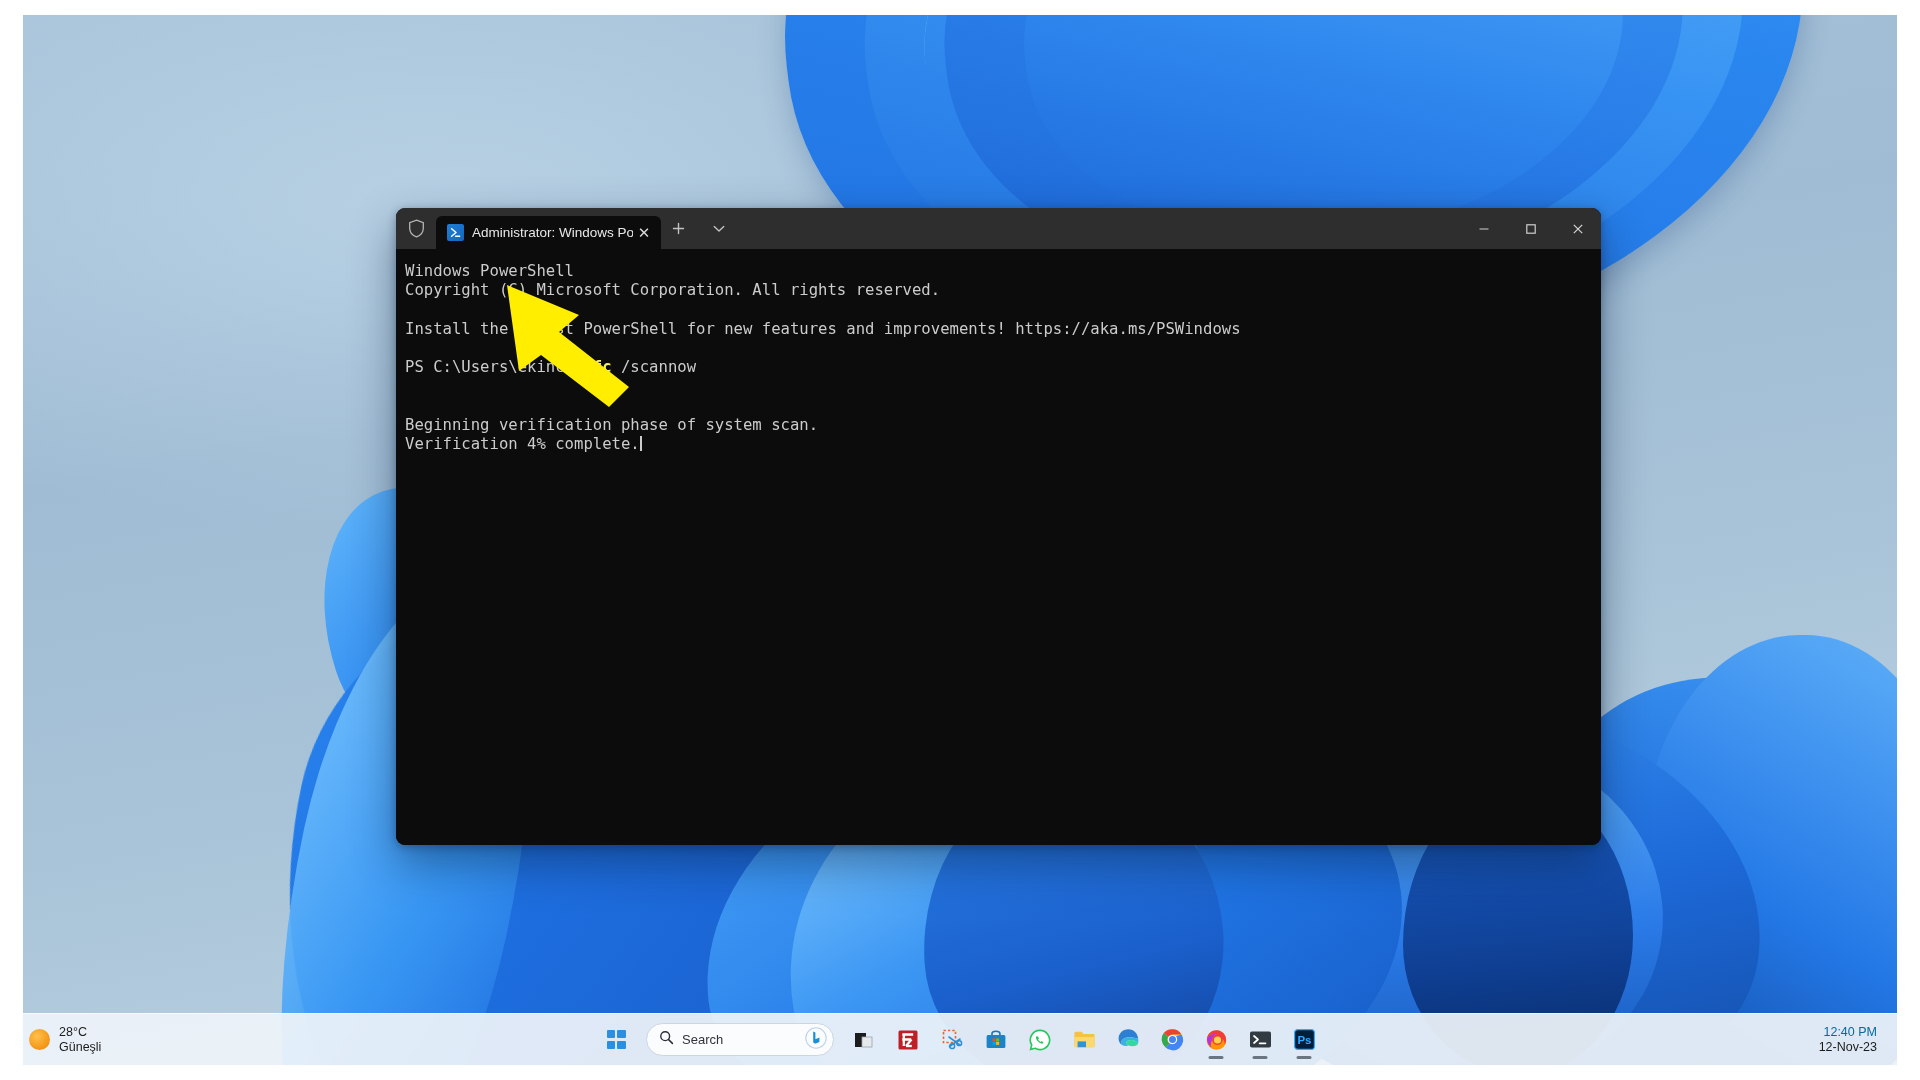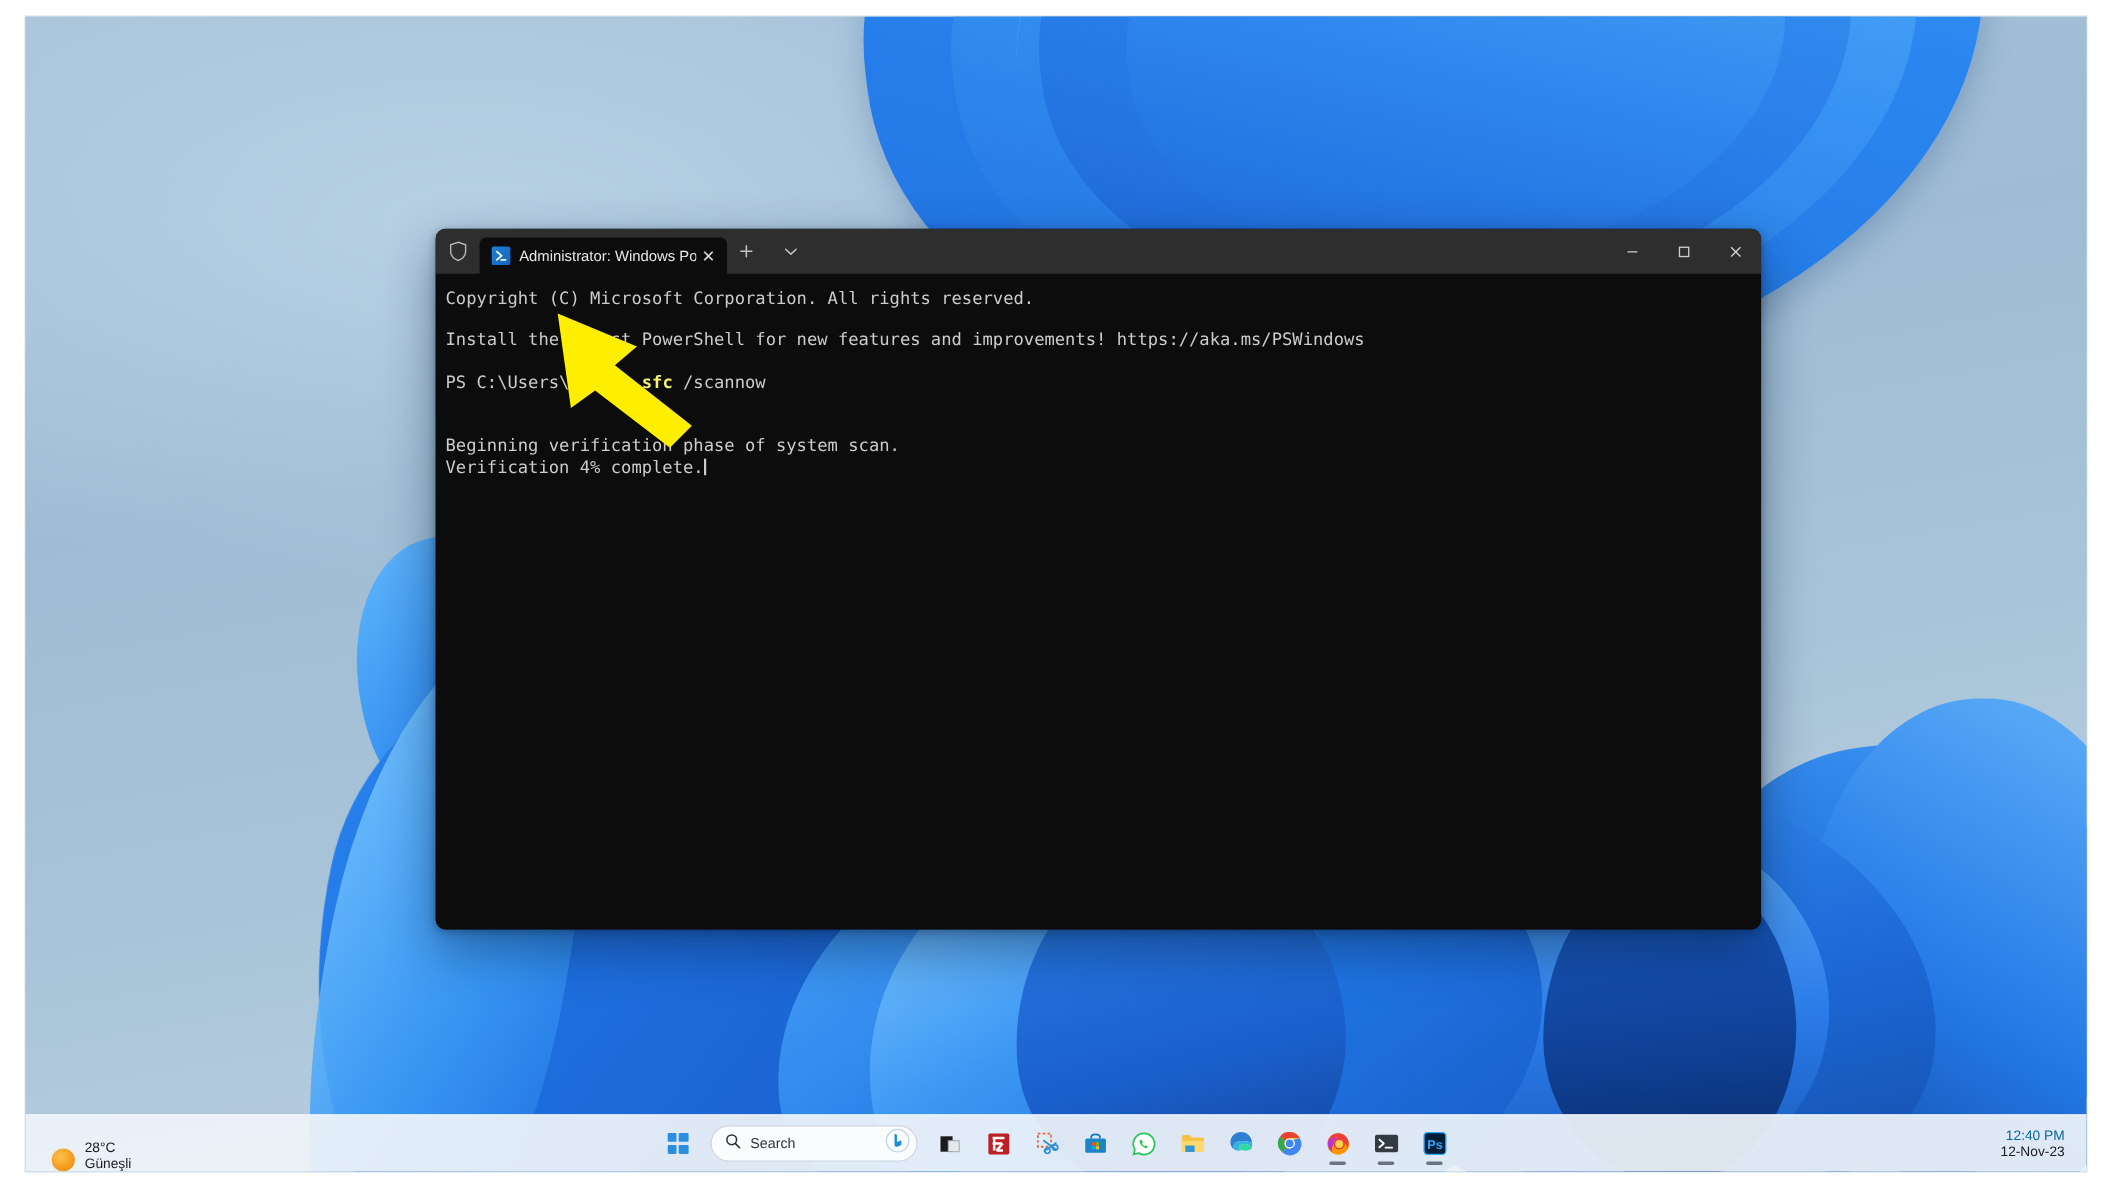--- a/index.html
+++ b/index.html
@@ -309,23 +309,23 @@
     position:absolute;
     left:0; right:0; bottom:0;
     height:52px;
     background:rgba(238,243,249,.93);
     border-top:1px solid rgba(255,255,255,.6);
     z-index:20;
     display:flex;
     align-items:center;
   }
   .tb-weather {
-    display:flex; align-items:flex-end;
+    display:flex; align-items:center;
     gap:9px;
-    padding:0 12px 0 24px;
+    padding:0 12px 0 6px;
     height:100%;
   }
   .sun-icon {
     width:21px;height:21px;border-radius:50%;
     background:radial-gradient(circle at 38% 35%,#ffc14d 0%,#f49b1c 60%,#e4840d 100%);
   }
   .weather-text { line-height:1.15; }
   .weather-temp { font-size:12.5px; color:#1c1c1c; }
   .weather-cond { font-size:12.5px; color:#1c1c1c; }
 
@@ -466,20 +466,21 @@
         <div class="ctl ctl-close">
           <svg width="12" height="12" viewBox="0 0 12 12">
               <path d="M1.8 1.8 L10.2 10.2 M10.2 1.8 L1.8 10.2" stroke="#d6d6d6" stroke-width="1.2"></path>
             </svg>
         </div>
       </div>
     </div>
 
     <div class="term-body">
 
+      <div class="line">Windows PowerShell</div>
       <div class="line">Copyright (C) Microsoft Corporation. All rights reserved.</div>
       <div class="line blank">&nbsp;</div>
       <div class="line">Install the latest PowerShell for new features and improvements! https://aka.ms/PSWindows</div>
       <div class="line blank">&nbsp;</div>
       <div class="line"><span>PS C:\Users\ekinc&gt; </span><span class="cmd">sfc</span><span class="arg"> /scannow</span></div>
       <div class="line blank">&nbsp;</div>
       <div class="line blank">&nbsp;</div>
       <div class="line">Beginning verification phase of system scan.</div>
       <div class="line"><span>Verification 4% complete.</span><span class="cursor"></span></div>
 

